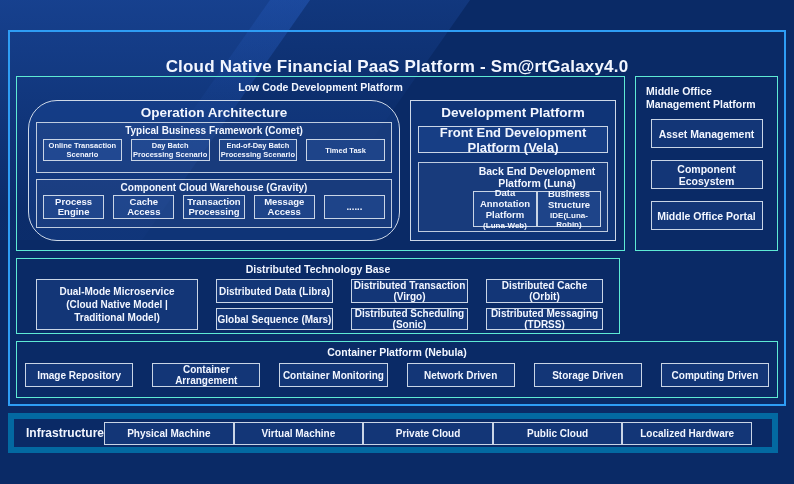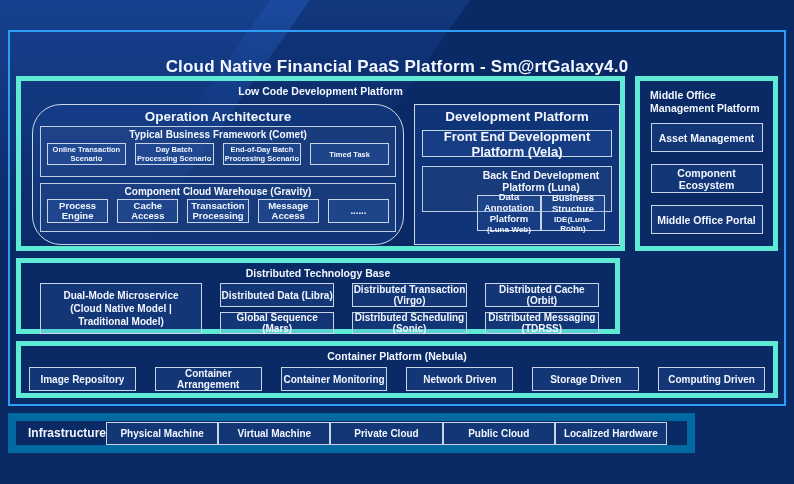--- a/index.html
+++ b/index.html
@@ -11,21 +11,21 @@
   }
   .deco{position:absolute;z-index:0;transform:skewX(-35deg);transform-origin:0 0;pointer-events:none;}
   .streak-a{left:-40px;top:0;width:350px;height:240px;
     background:linear-gradient(180deg,rgba(47,108,220,.34),rgba(47,108,220,.04) 88%);}
   .streak-b{left:270px;top:0;width:200px;height:170px;
     background:linear-gradient(180deg,rgba(47,108,220,.20),rgba(47,108,220,0) 85%);}
   .frame{position:absolute;left:8px;top:30px;width:778px;height:376px;
     border:2px solid #2e9df5;box-sizing:border-box;z-index:1;}
   .title{position:absolute;left:0;top:8px;width:100%;text-align:center;
     font-size:17px;letter-spacing:.2px;margin-top:17px;}
-  .panel{position:absolute;border:5px solid #5eead4;box-sizing:border-box;}
+  .panel{position:absolute;border:1px solid #5eead4;box-sizing:border-box;}
   .panel-label{position:absolute;left:0;top:4px;width:100%;text-align:center;font-size:10.5px;}
   .lowcode{left:6px;top:44px;width:609px;height:175px;}
   .mo{left:625px;top:44px;width:143px;height:175px;}
   .dist{left:6px;top:226px;width:604px;height:76px;}
   .cont{left:6px;top:309px;width:762px;height:57px;}
   .box-l1{position:absolute;top:23px;height:141px;box-sizing:border-box;
     border:1px solid #cdd8e8;background:rgba(30,75,160,.30);}
   .oa{left:11px;width:372px;border-radius:29px;}
   .dp{left:393px;width:206px;}
   .l1-title{text-align:center;font-size:13.5px;margin:4px 0 2px;}
@@ -34,36 +34,36 @@
   .tb{margin:1px 7px 0;height:51px;}
   .cc{margin:6px 7px 0;height:49px;}
   .leaf{box-sizing:border-box;border:1px solid #c9d5e6;background:rgba(60,110,200,.18);
     display:flex;flex-direction:column;align-items:center;justify-content:center;
     text-align:center;}
   .tb-row{display:flex;gap:9px;margin:3px 6px 0;}
   .tb-row .leaf{flex:1;height:22px;font-size:7.5px;line-height:1.2;}
   .cc-row{display:flex;gap:9px;margin:2px 6px 0;}
   .cc-row .leaf{flex:1;height:24px;font-size:9.5px;line-height:1.1;}
   .fe-leaf{margin:6px 7px 0;height:27px;font-size:13px;}
-  .be{margin:9px 7px 0;height:46px;padding-left:48px;}
+  .be{margin:9px 7px 0;height:70px;padding-left:48px;}
   .be-title{text-align:center;font-size:10.5px;margin-top:2px;}
   .be-row{display:flex;gap:0;margin:2px 6px 0;}
   .be-row .leaf{flex:1;height:36px;font-size:9.5px;line-height:1.15;}
   .be-sub{font-size:8px;}
   .mo-label{padding:8px 6px 0 10px;font-size:10.5px;line-height:1.25;}
   .mo .leaf{width:112px;height:29px;margin:12px auto 0;font-size:10.5px;}
   .mo .leaf.first{margin-top:8px;}
   .dist-grid{display:grid;margin:20px 16px 0 19px;
     grid-template-columns:162px 1fr 1fr 1fr;grid-template-rows:24px 22px;gap:5px 18px;}
   .dist-grid .leaf{font-size:10px;}
   .dual{grid-row:1/3;font-size:9.5px;line-height:1.3;padding:10px 8px;}
   .cont-row{display:flex;gap:19px;margin:21px 8px 0;}
   .cont-row .leaf{flex:1;height:24px;font-size:10px;}
-  .infra{position:absolute;left:8px;top:413px;width:687px;height:40px;z-index:1;
-    border:8px solid #0369a1;box-sizing:border-box;
+  .infra{position:absolute;left:8px;top:413px;width:770px;height:40px;z-index:1;
+    border:6px solid #0369a1;box-sizing:border-box;
     display:flex;align-items:center;padding:0 20px 0 12px;}
   .infra-label{font-size:12px;flex:0 0 72px;}
   .infra .leaf{flex:1;height:23px;font-size:10px;}
 </style>
 </head>
 <body>
 
 <div class="deco streak-a"></div>
 <div class="deco streak-b"></div>
 

